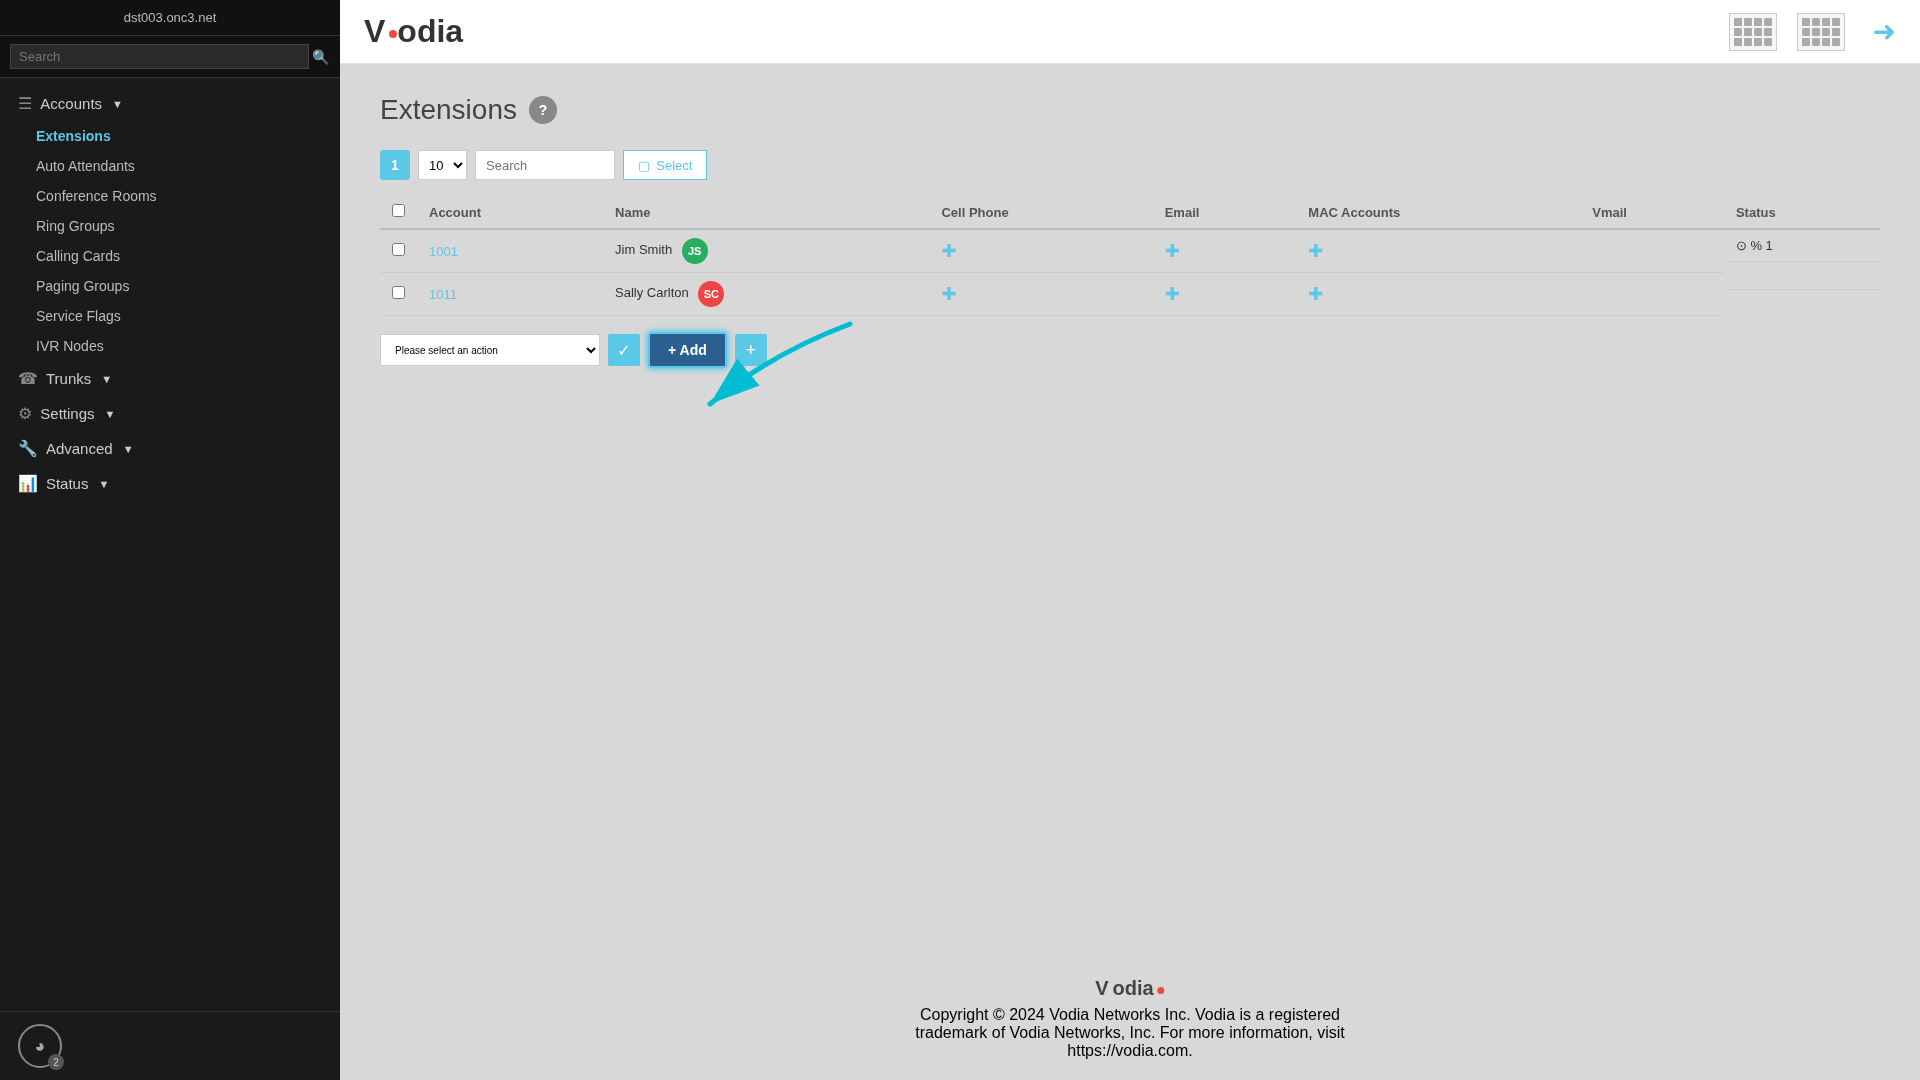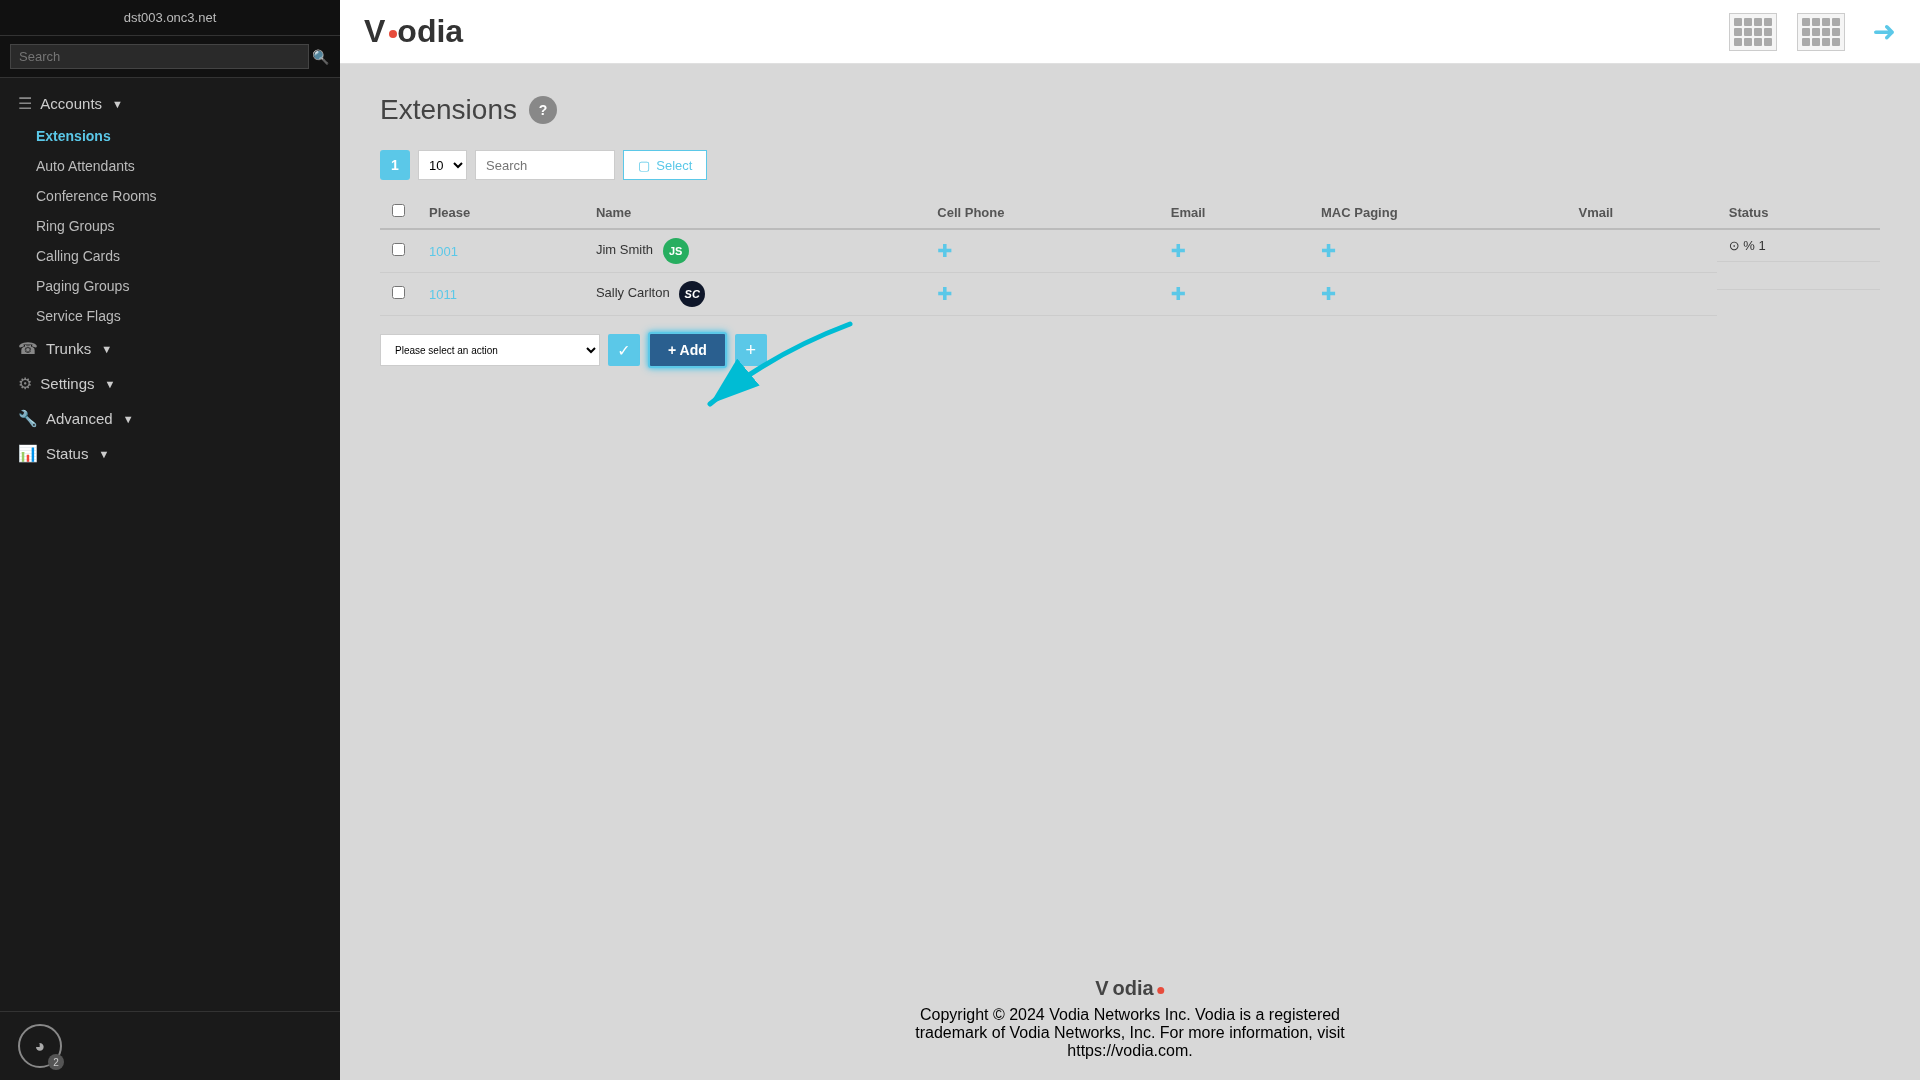--- a/index.html
+++ b/index.html
@@ -261,20 +261,21 @@
       <span>Accounts</span>
       <span style="font-size:11px;margin-left:2px;">▼</span>
     </div>
     <a class="nav-sub-item active">Extensions</a>
     <a class="nav-sub-item">Auto Attendants</a>
     <a class="nav-sub-item">Conference Rooms</a>
     <a class="nav-sub-item">Ring Groups</a>
     <a class="nav-sub-item">Calling Cards</a>
     <a class="nav-sub-item">Paging Groups</a>
     <a class="nav-sub-item">Service Flags</a>
+    <a class="nav-sub-item">IVR Nodes</a>
 
     <div class="nav-section-header">
       <span class="icon">☎</span>
       <span>Trunks</span>
       <span style="font-size:11px;margin-left:2px;">▼</span>
     </div>
 
     <div class="nav-section-header">
       <span class="icon">⚙</span>
       <span>Settings</span>
@@ -362,25 +363,25 @@
       <button class="select-btn">
         <span>▢</span>
         <span>Select</span>
       </button>
     </div>
 
     <table class="ext-table">
       <thead>
         <tr>
           <th style="width:36px;"><input type="checkbox" style=""></th>
-          <th>Please</th>
+          <th>Account</th>
           <th>Name</th>
           <th>Cell Phone</th>
           <th>Email</th>
-          <th>MAC Paging</th>
+          <th>MAC Accounts</th>
           <th>Vmail</th>
           <th>Status</th>
         </tr>
       </thead>
       <tbody id="ext-table-body">
           <tr>
     <td><input type="checkbox" style=""></td>
     <td><a class="ext-account-link">1001</a></td>
     <td>
       Jim Smith
@@ -390,21 +391,21 @@
     <td><span class="plus-icon">✚</span></td>
     <td><span class="plus-icon">✚</span></td>
     <td></td>
     <td class="status-icons">⊙ % 1</td>
   </tr>
           <tr>
     <td><input type="checkbox" style=""></td>
     <td><a class="ext-account-link">1011</a></td>
     <td>
       Sally Carlton
-      <span class="avatar" style="background:#0f172a;font-style:italic;">SC</span>
+      <span class="avatar" style="background:#ef4444;">SC</span>
     </td>
     <td><span class="plus-icon">✚</span></td>
     <td><span class="plus-icon">✚</span></td>
     <td><span class="plus-icon">✚</span></td>
     <td></td>
     <td class="status-icons"></td>
   </tr>
         </tbody>
     </table>
 

